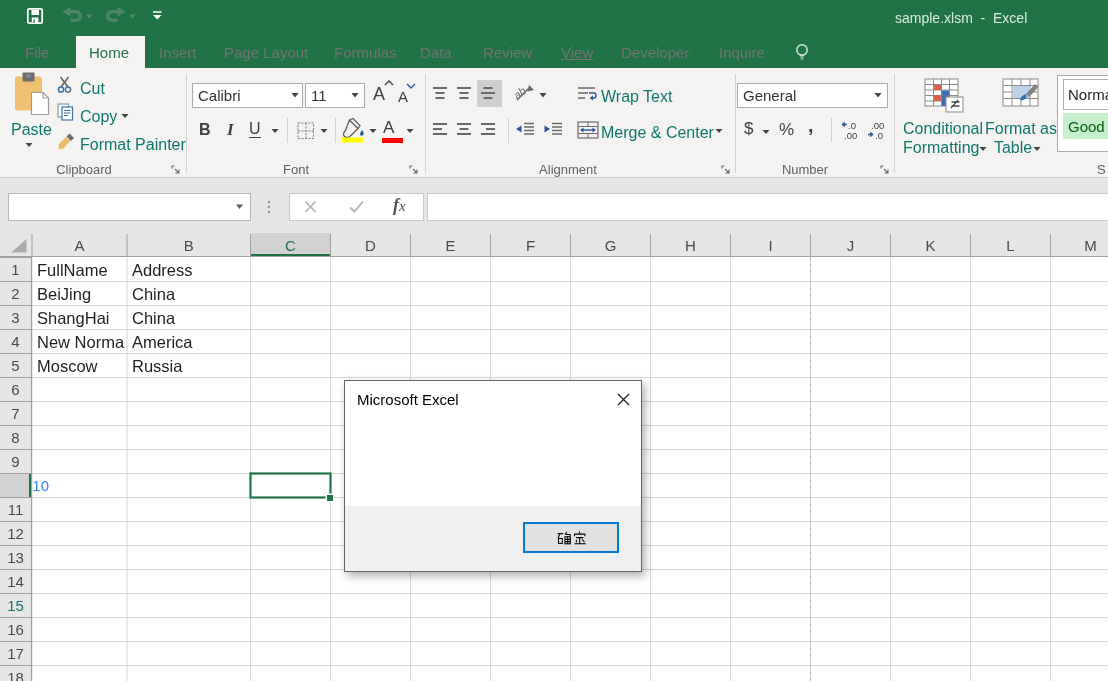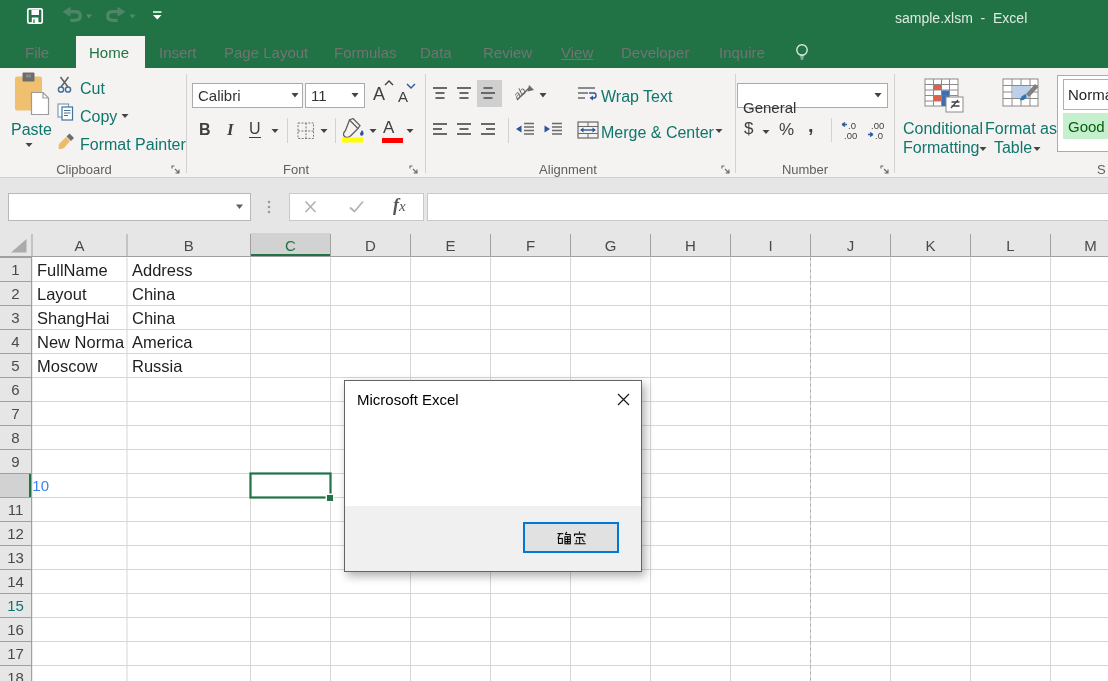--- a/index.html
+++ b/index.html
@@ -191,21 +191,21 @@
     <path d="M6.5 6.5 L3 9 l3.5 2.5 z" fill="#2b579a"></path>
     <path d="M15.5 6.5 L19 9 l-3.5 2.5 z" fill="#2b579a"></path>
   </svg>
   <div class="rtx" style="left:601px;top:124px;">Merge &amp; Center</div>
   <svg class="abs" style="left:715px;top:128px;" width="8" height="6">
       <path d="M0.5 1 h7 l-3.5 4 z" fill="#444"></path>
     </svg>
   <div class="glabel" style="left:568px;">Alignment</div>
 
   <div class="abs" style="left:737px;top:83px;width:149px;height:23px;background:#fff;border:1px solid #ababab;"></div>
-  <div class="abs" style="left:743px;top:87px;font-size:15px;color:#333;margin-top:12px;">General</div>
+  <div class="abs" style="left:743px;top:87px;font-size:15px;color:#333;">General</div>
   <svg class="abs" style="left:874px;top:92px;" width="9" height="7">
       <path d="M0.5 1 h7 l-3.5 4.5 z" fill="#444"></path>
     </svg>
   <div class="abs" style="left:744px;top:119px;font-size:17px;color:#3f3f3f;">$</div>
   <svg class="abs" style="left:762px;top:129px;" width="8" height="6">
       <path d="M0.5 1 h7 l-3.5 4 z" fill="#444"></path>
     </svg>
   <div class="abs" style="left:779px;top:120px;font-size:17px;color:#3f3f3f;">%</div>
   <div class="abs" style="left:808px;top:114px;font-size:20px;font-weight:bold;color:#3f3f3f;">,</div>
   <div class="abs" style="left:831px;top:118px;width:1px;height:24px;background:#d4d2d0;"></div>
@@ -393,21 +393,21 @@
       <div class="rowh" style="top:268px;left:0;width:31px;text-align:center;color:#4a4a4a">11</div>
       <div class="rowh" style="top:292px;left:0;width:31px;text-align:center;color:#4a4a4a">12</div>
       <div class="rowh" style="top:316px;left:0;width:31px;text-align:center;color:#4a4a4a">13</div>
       <div class="rowh" style="top:340px;left:0;width:31px;text-align:center;color:#4a4a4a">14</div>
       <div class="rowh" style="top:364px;left:0;width:31px;text-align:center;color:#0f766e">15</div>
       <div class="rowh" style="top:388px;left:0;width:31px;text-align:center;color:#4a4a4a">16</div>
       <div class="rowh" style="top:412px;left:0;width:31px;text-align:center;color:#4a4a4a">17</div>
       <div class="rowh" style="top:436px;left:0;width:31px;text-align:center;color:#4a4a4a">18</div>
       <div class="cell" style="left:37px;top:27.5px;">FullName</div>
       <div class="cell" style="left:132px;top:27.5px;">Address</div>
-      <div class="cell" style="left:37px;top:51.5px;">Layout</div>
+      <div class="cell" style="left:37px;top:51.5px;">BeiJing</div>
       <div class="cell" style="left:132px;top:51.5px;">China</div>
       <div class="cell" style="left:37px;top:75.5px;">ShangHai</div>
       <div class="cell" style="left:132px;top:75.5px;">China</div>
       <div class="cell" style="left:37px;top:99.5px;">New Norma</div>
       <div class="cell" style="left:132px;top:99.5px;">America</div>
       <div class="cell" style="left:37px;top:123.5px;">Moscow</div>
       <div class="cell" style="left:132px;top:123.5px;">Russia</div>
     </div>
 
   <div class="abs" style="left:344px;top:380px;width:296px;height:190px;background:#fff;border:1px solid #646464;box-shadow:3px 4px 9px rgba(0,0,0,0.32);">

